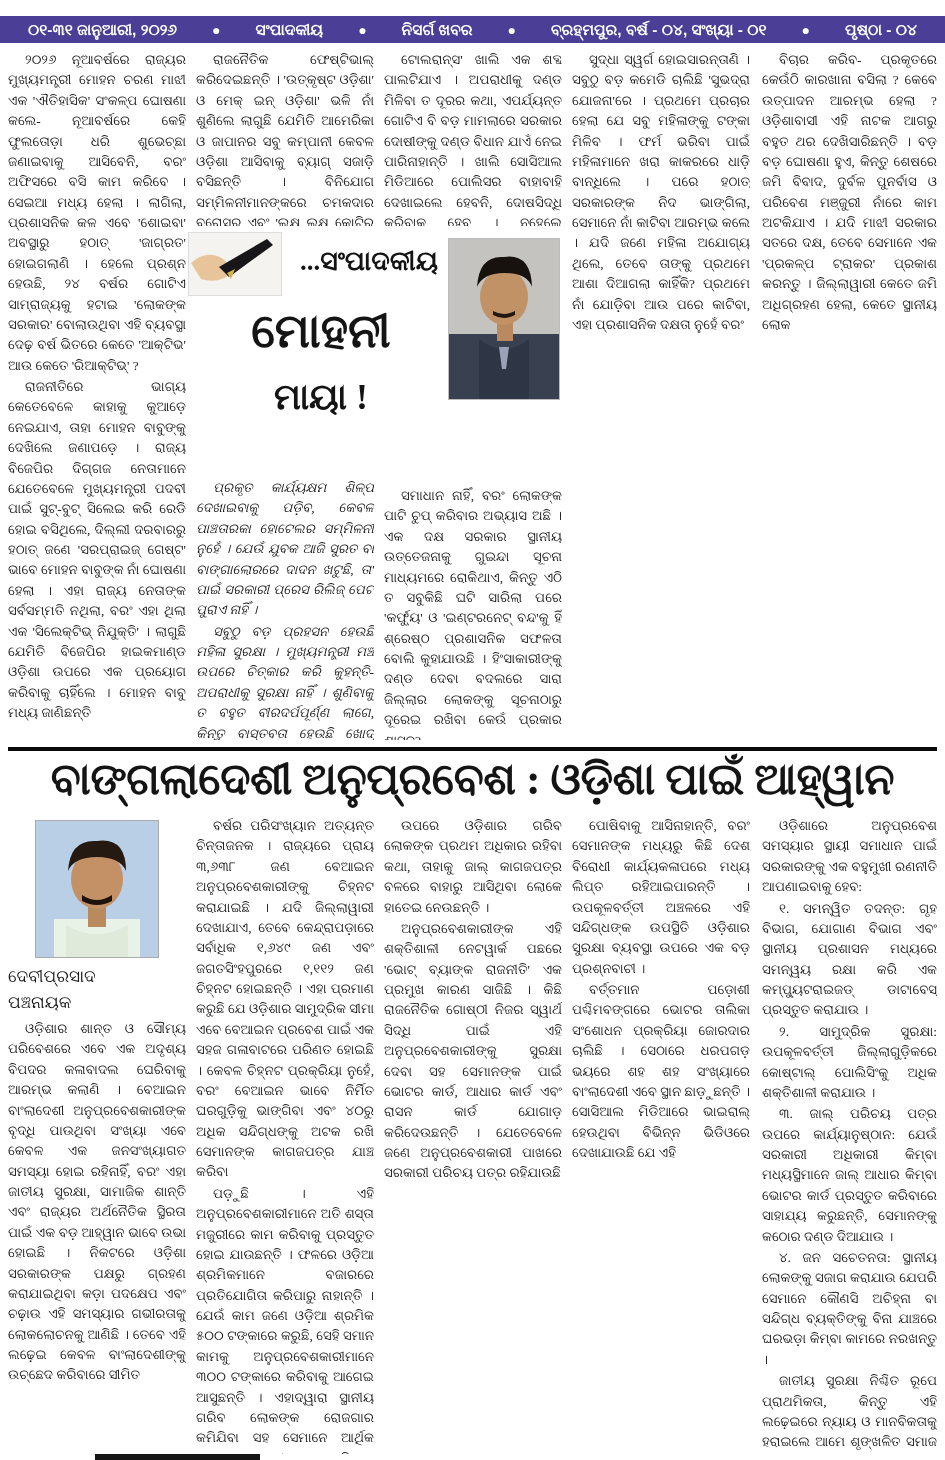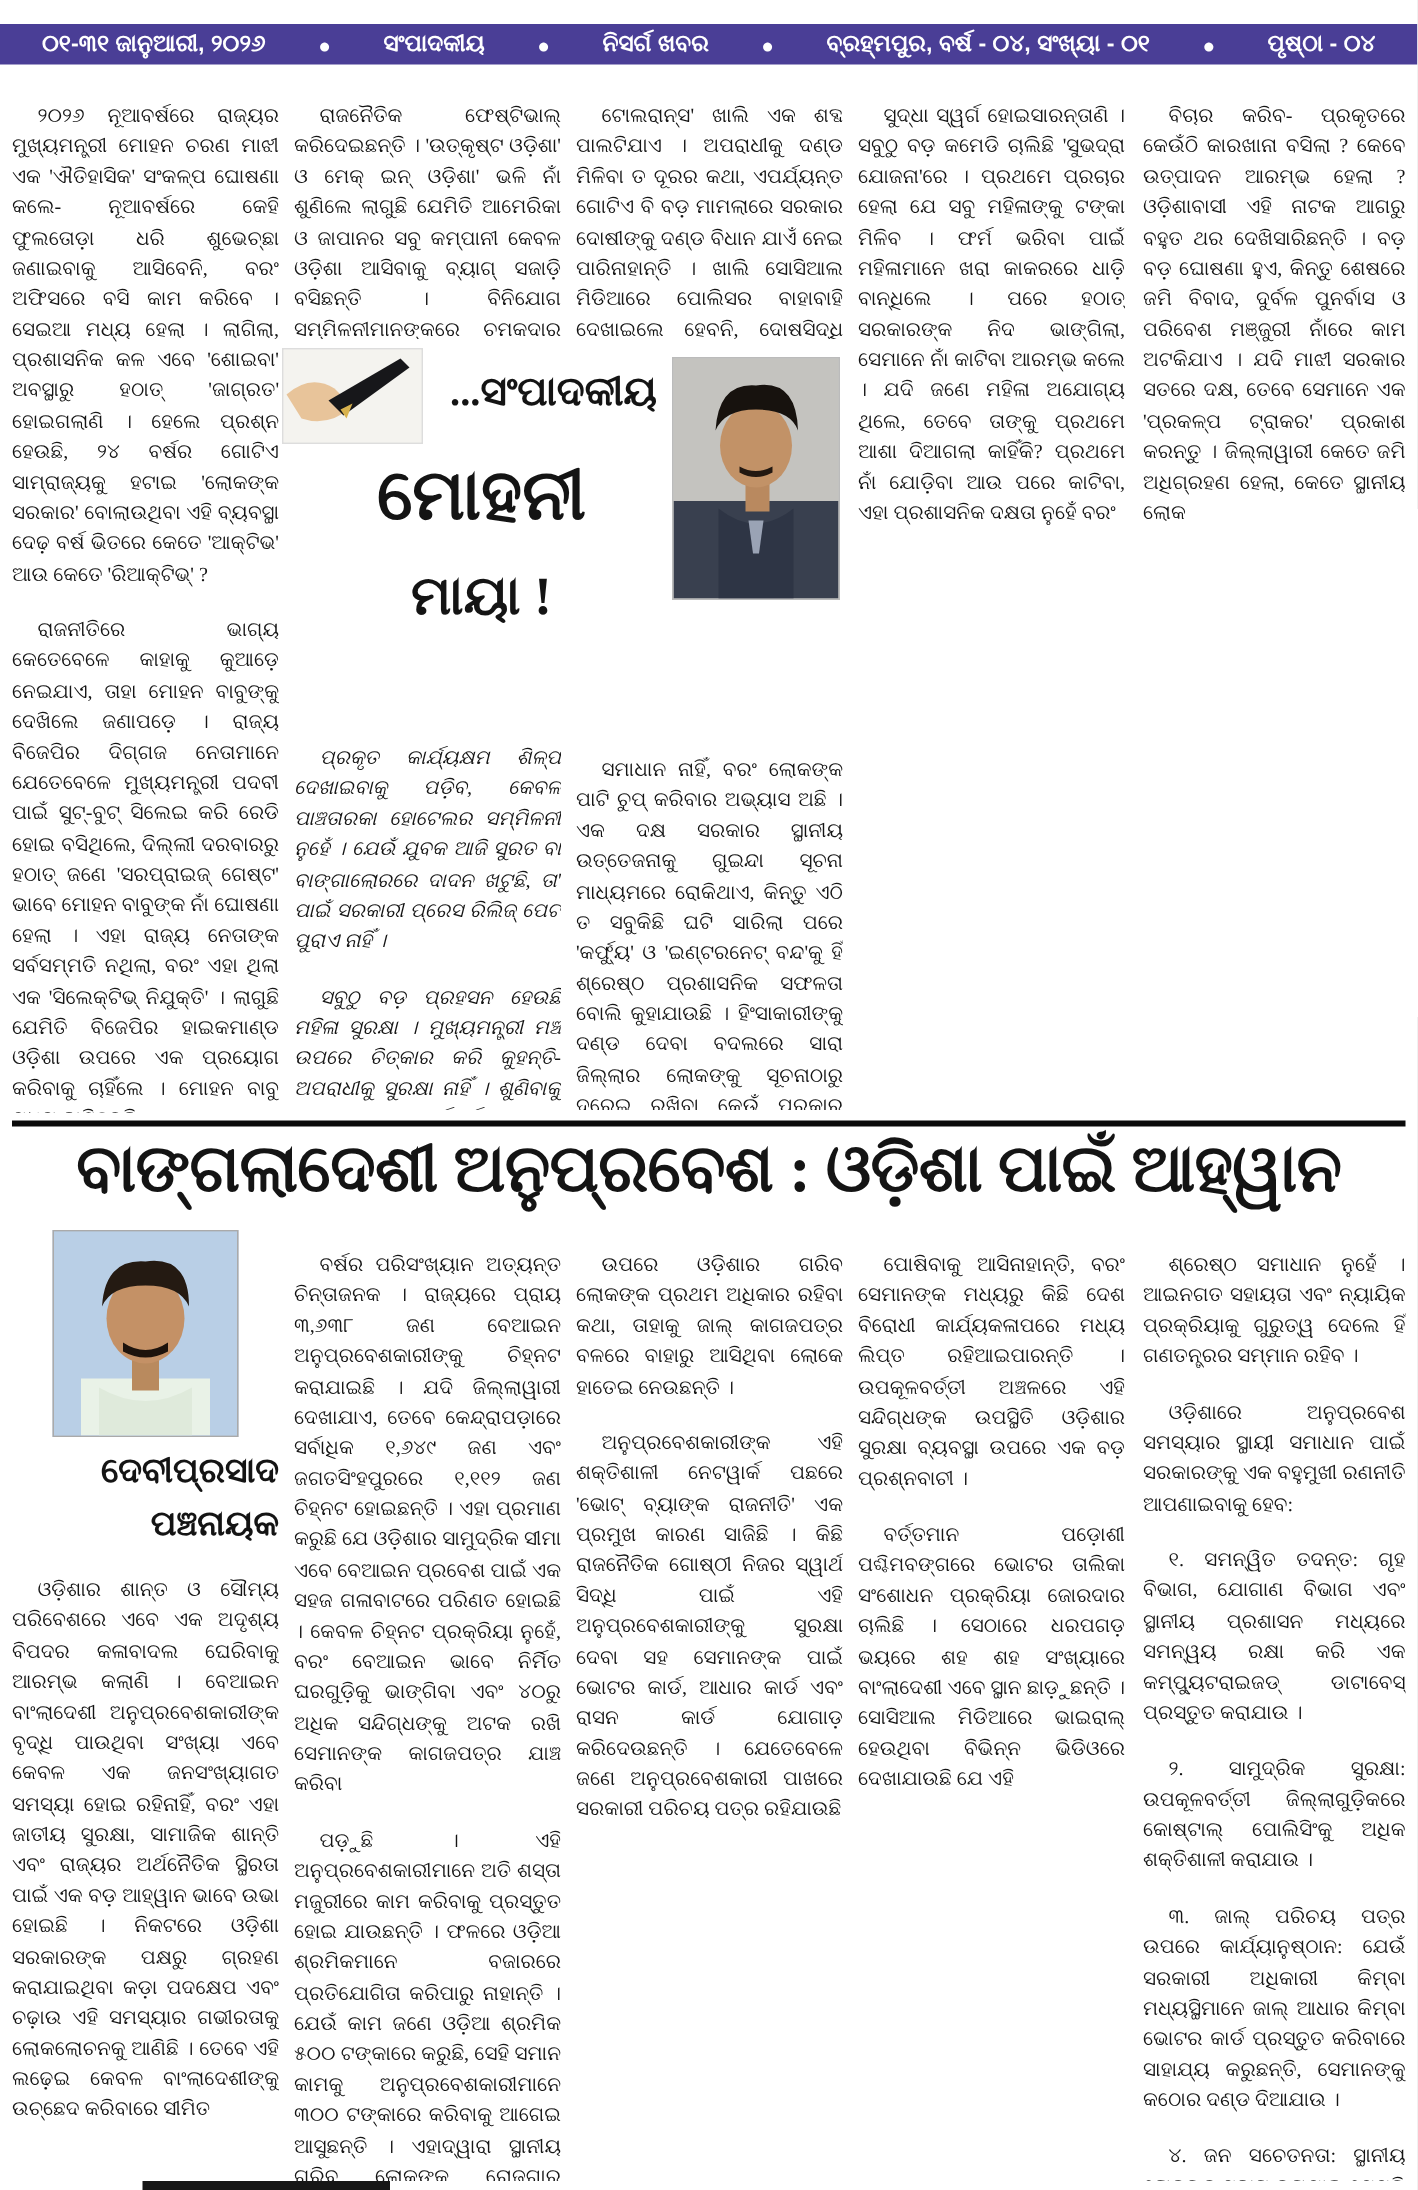--- a/index.html
+++ b/index.html
@@ -16,38 +16,38 @@
     display:flex; align-items:center; justify-content:space-between;
     padding:0 28px; font-family:"Liberation Sans", sans-serif;
     font-size:15.5px; font-weight:bold; white-space:nowrap;
   }
   .masthead .dot { font-size:14px; line-height:1; margin:0 6px; }
   
   .col {
     position:absolute; overflow:hidden;
     font-size:13.4px; line-height:1.52; text-align:justify;
   }
-  .col p { margin:17px 0 1px 0; text-indent:17px; }
+  .col p { margin:0 0 1px 0; text-indent:17px; }
   
   .ed-block { position:absolute; left:186px; top:226px; width:376px; height:248px; background:#fff;text-decoration:underline; }
   .pen-img { position:absolute; left:2px; top:6px; width:94px; height:64px; background:#f2f1ee; border:1px solid #ddd; }
   .ed-kicker { position:absolute; left:98px; top:20px; width:170px; text-align:center; font-size:27px; font-weight:bold; }
   .ed-title1 { position:absolute; left:10px; top:78px; width:250px; text-align:center; font-size:47px; font-weight:bold; }
   .ed-title2 { position:absolute; left:10px; top:150px; width:250px; text-align:center; font-size:36px; font-weight:bold; }
   .portrait { position:absolute; right:2px; top:12px; width:112px; height:162px; background:#c9c9c5; border:1px solid #bbb; }
   
   .divider { position:absolute; left:8px; width:929px; top:747px; height:4px; background:#0a0a0a; }
   .headline2 {
     position:absolute; left:0; right:0; top:754px; height:56px;
     text-align:center; font-size:44px; font-weight:bold; white-space:nowrap;
     letter-spacing:-0.5px;
   }
   
   .author-photo { width:124px; height:138px; margin:4px auto 6px auto; background:#b9cfe6; border:1px solid #aaa; }
-  .author-name { text-align:right; font-size:23px; font-weight:bold; line-height:1.5; text-indent:0; }
+  .author-name { text-align:left; font-size:17px; font-weight:normal; line-height:1.5; text-indent:0; }
   .edge-strip { position:absolute; left:95px; top:1454px; width:165px; height:6px; background:#161616; }
   svg { display:block; }
 </style>
 </head>
 <body>
 
 <div class="page">
 
   <div class="masthead" style="background: rgb(74, 62, 150);">
     <span>୦୧-୩୧ ଜାନୁଆରୀ, ୨୦୨୬</span>
@@ -140,21 +140,20 @@
   <div class="col" style="left:572px;top:816px;width:178px;height:638px;">
       <p>ପୋଷିବାକୁ ଆସିନାହାନ୍ତି, ବରଂ ସେମାନଙ୍କ ମଧ୍ୟରୁ କିଛି ଦେଶ ବିରୋଧୀ କାର୍ଯ୍ୟକଳାପରେ ମଧ୍ୟ ଲିପ୍ତ ରହିଆଇପାରନ୍ତି । ଉପକୂଳବର୍ତ୍ତୀ ଅଞ୍ଚଳରେ ଏହି ସନ୍ଦିଗ୍ଧଙ୍କ ଉପସ୍ଥିତି ଓଡ଼ିଶାର ସୁରକ୍ଷା ବ୍ୟବସ୍ଥା ଉପରେ ଏକ ବଡ଼ ପ୍ରଶ୍ନବାଚୀ ।</p>
       <p>ବର୍ତ୍ତମାନ ପଡ଼ୋଶୀ ପଶ୍ଚିମବଙ୍ଗରେ ଭୋଟର ତାଲିକା ସଂଶୋଧନ ପ୍ରକ୍ରିୟା ଜୋରଦାର ଚାଲିଛି । ସେଠାରେ ଧରପଗଡ଼ ଭୟରେ ଶହ ଶହ ସଂଖ୍ୟାରେ ବାଂଲାଦେଶୀ ଏବେ ସ୍ଥାନ ଛାଡ଼ୁଛନ୍ତି । ସୋସିଆଲ ମିଡିଆରେ ଭାଇରାଲ୍ ହେଉଥିବା ବିଭିନ୍ନ ଭିଡିଓରେ ଦେଖାଯାଉଛି ଯେ ଏହି</p>
     </div>
   <div class="col" style="left:384px;top:816px;width:178px;height:638px;">
       <p>ଉପରେ ଓଡ଼ିଶାର ଗରିବ ଲୋକଙ୍କ ପ୍ରଥମ ଅଧିକାର ରହିବା କଥା, ତାହାକୁ ଜାଲ୍ କାଗଜପତ୍ର ବଳରେ ବାହାରୁ ଆସିଥିବା ଲୋକେ ହାତେଇ ନେଉଛନ୍ତି ।</p>
       <p>ଅନୁପ୍ରବେଶକାରୀଙ୍କ ଏହି ଶକ୍ତିଶାଳୀ ନେଟୱାର୍କ ପଛରେ 'ଭୋଟ୍ ବ୍ୟାଙ୍କ ରାଜନୀତି' ଏକ ପ୍ରମୁଖ କାରଣ ସାଜିଛି । କିଛି ରାଜନୈତିକ ଗୋଷ୍ଠୀ ନିଜର ସ୍ୱାର୍ଥ ସିଦ୍ଧି ପାଇଁ ଏହି ଅନୁପ୍ରବେଶକାରୀଙ୍କୁ ସୁରକ୍ଷା ଦେବା ସହ ସେମାନଙ୍କ ପାଇଁ ଭୋଟର କାର୍ଡ, ଆଧାର କାର୍ଡ ଏବଂ ରାସନ କାର୍ଡ ଯୋଗାଡ଼ କରିଦେଉଛନ୍ତି । ଯେତେବେଳେ ଜଣେ ଅନୁପ୍ରବେଶକାରୀ ପାଖରେ ସରକାରୀ ପରିଚୟ ପତ୍ର ରହିଯାଉଛି</p>
     </div>
   <div class="col" style="left:762px;top:816px;width:175px;height:638px;">
     <div>
-        <p>ଶ୍ରେଷ୍ଠ ସମାଧାନ ନୁହେଁ । ଆଇନଗତ ସହାୟତା ଏବଂ ନ୍ୟାୟିକ ପ୍ରକ୍ରିୟାକୁ ଗୁରୁତ୍ୱ ଦେଲେ ହିଁ ଗଣତନ୍ତ୍ରର ସମ୍ମାନ ରହିବ ।</p>
         <p>ଓଡ଼ିଶାରେ ଅନୁପ୍ରବେଶ ସମସ୍ୟାର ସ୍ଥାୟୀ ସମାଧାନ ପାଇଁ ସରକାରଙ୍କୁ ଏକ ବହୁମୁଖୀ ରଣନୀତି ଆପଣାଇବାକୁ ହେବ:</p>
         <p>୧. ସମନ୍ୱିତ ତଦନ୍ତ: ଗୃହ ବିଭାଗ, ଯୋଗାଣ ବିଭାଗ ଏବଂ ସ୍ଥାନୀୟ ପ୍ରଶାସନ ମଧ୍ୟରେ ସମନ୍ୱୟ ରକ୍ଷା କରି ଏକ କମ୍ପ୍ୟୁଟରାଇଜଡ୍ ଡାଟାବେସ୍ ପ୍ରସ୍ତୁତ କରାଯାଉ ।</p>
         <p>୨. ସାମୁଦ୍ରିକ ସୁରକ୍ଷା: ଉପକୂଳବର୍ତ୍ତୀ ଜିଲ୍ଲାଗୁଡ଼ିକରେ କୋଷ୍ଟାଲ୍ ପୋଲିସିଂକୁ ଅଧିକ ଶକ୍ତିଶାଳୀ କରାଯାଉ ।</p>
         <p>୩. ଜାଲ୍ ପରିଚୟ ପତ୍ର ଉପରେ କାର୍ଯ୍ୟାନୁଷ୍ଠାନ: ଯେଉଁ ସରକାରୀ ଅଧିକାରୀ କିମ୍ବା ମଧ୍ୟସ୍ଥିମାନେ ଜାଲ୍ ଆଧାର କିମ୍ବା ଭୋଟର କାର୍ଡ ପ୍ରସ୍ତୁତ କରିବାରେ ସାହାଯ୍ୟ କରୁଛନ୍ତି, ସେମାନଙ୍କୁ କଠୋର ଦଣ୍ଡ ଦିଆଯାଉ ।</p>
         <p>୪. ଜନ ସଚେତନତା: ସ୍ଥାନୀୟ ଲୋକଙ୍କୁ ସଜାଗ କରାଯାଉ ଯେପରି ସେମାନେ କୌଣସି ଅଚିହ୍ନା ବା ସନ୍ଦିଗ୍ଧ ବ୍ୟକ୍ତିଙ୍କୁ ବିନା ଯାଞ୍ଚରେ ଘରଭଡ଼ା କିମ୍ବା କାମରେ ନରଖନ୍ତୁ ।</p>
         <p>ଜାତୀୟ ସୁରକ୍ଷା ନିଶ୍ଚିତ ରୂପେ ପ୍ରାଥମିକତା, କିନ୍ତୁ ଏହି ଲଢ଼େଇରେ ନ୍ୟାୟ ଓ ମାନବିକତାକୁ ହରାଇଲେ ଆମେ ଶୃଙ୍ଖଳିତ ସମାଜ ଗଠନ କରିପାରିବା ନାହିଁ ।</p>
       </div>
 
   </div>
 

